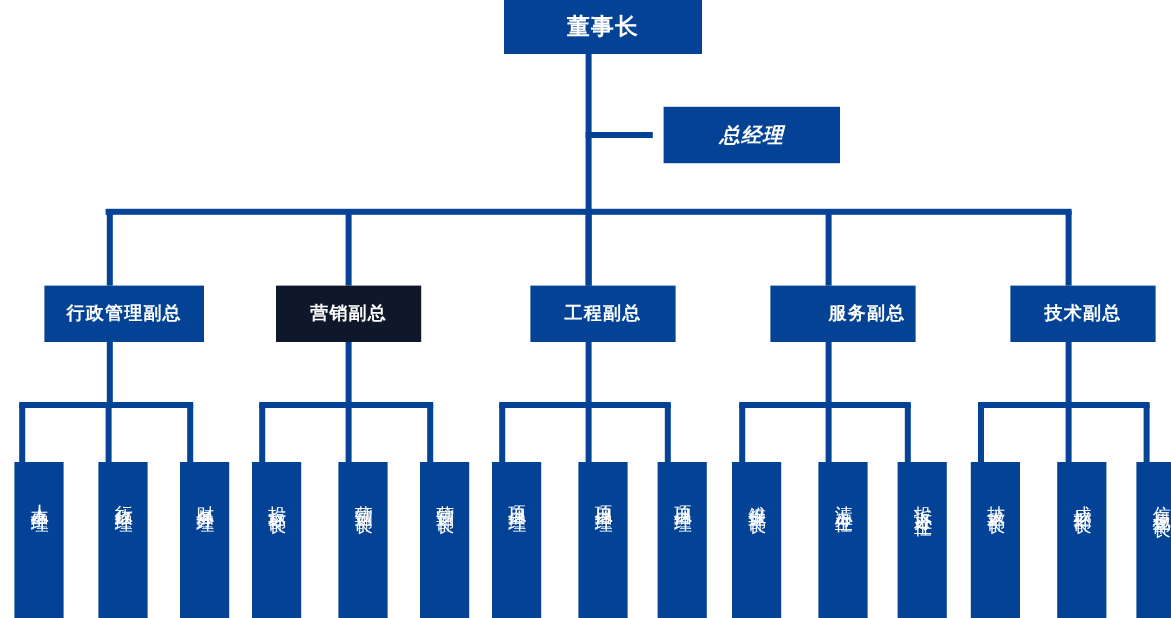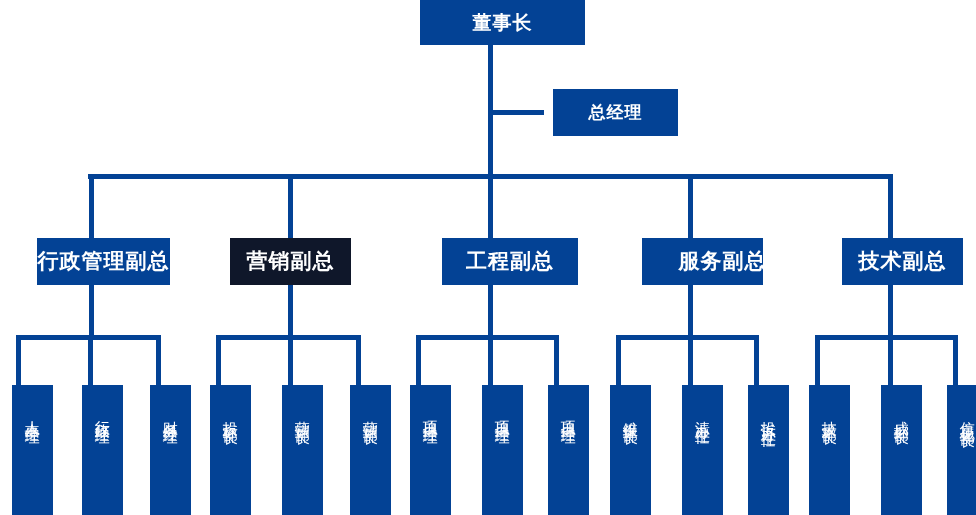--- a/index.html
+++ b/index.html
@@ -39,21 +39,21 @@
     letter-spacing: 1px;
     line-height: 1.15;
     text-align: center;
     white-space: nowrap;
   }
   
   .node.root .node-label { font-size: 19px; }
   
   .node.gm .node-label { font-size: 17px; }
   
-  .node.vp .node-label { font-size: 21px; }
+  .node.vp .node-label { font-size: 15px; }
   
   .node.leaf {
     align-items: flex-start;
     justify-content: center;
     padding-top: 24px;
   }
   .node.leaf .node-label {
     font-size: 15px;
     font-weight: normal;
     writing-mode: vertical-rl;
@@ -95,21 +95,21 @@
     <div class="line" style="left: 753.5px; top: 337px; width: 5px; height: 48px; background: rgb(3, 66, 149);"></div>
     <div class="line" style="left: 888px; top: 176px; width: 5px; height: 62px; background: rgb(3, 66, 149);"></div>
     <div class="line" style="left: 814.5px; top: 334.5px; width: 143px; height: 5px; background: rgb(3, 66, 149);"></div>
     <div class="line" style="left: 888px; top: 285px; width: 5px; height: 52px; background: rgb(3, 66, 149);"></div>
     <div class="line" style="left: 814.5px; top: 337px; width: 5px; height: 48px; background: rgb(3, 66, 149);"></div>
     <div class="line" style="left: 887.5px; top: 337px; width: 5px; height: 48px; background: rgb(3, 66, 149);"></div>
     <div class="line" style="left: 952.5px; top: 337px; width: 5px; height: 48px; background: rgb(3, 66, 149);"></div>
     <div class="node root" style="left: 408px; top: 0px; width: 165px; height: 45px; background: rgb(3, 66, 149);">
       <span class="node-label">董事长</span>
     </div>
-    <div class="node gm" style="left: 541px; top: 89px; width: 125px; height: 47px; background: rgb(3, 66, 149);">
+    <div class="node gm" style="left: 541px; top: 89px; width: 147px; height: 47px; background: rgb(3, 66, 149); font-style: italic;">
       <span class="node-label">总经理</span>
     </div>
     <div class="node vp" style="left: 25px; top: 238px; width: 133px; height: 47px; background: rgb(3, 66, 149);">
       <span class="node-label">行政管理副总</span>
     </div>
     <div class="node leaf" style="left: 0px; top: 385px; width: 41px; height: 130px; background: rgb(3, 66, 149);">
       <span class="node-label">人事经理</span>
     </div>
     <div class="node leaf" style="left: 70px; top: 385px; width: 41px; height: 130px; background: rgb(3, 66, 149);">
       <span class="node-label">行政经理</span>
@@ -122,21 +122,21 @@
     </div>
     <div class="node leaf" style="left: 198px; top: 385px; width: 41px; height: 130px; background: rgb(3, 66, 149);">
       <span class="node-label">投标部长</span>
     </div>
     <div class="node leaf" style="left: 270px; top: 385px; width: 41px; height: 130px; background: rgb(3, 66, 149);">
       <span class="node-label">营销部长</span>
     </div>
     <div class="node leaf" style="left: 338px; top: 385px; width: 41px; height: 130px; background: rgb(3, 66, 149);">
       <span class="node-label">营销部长</span>
     </div>
-    <div class="node vp" style="left: 430px; top: 238px; width: 136px; height: 47px; background: rgb(3, 66, 149);">
+    <div class="node vp" style="left: 430px; top: 238px; width: 121px; height: 47px; background: rgb(3, 66, 149);">
       <span class="node-label">工程副总</span>
     </div>
     <div class="node leaf" style="left: 398px; top: 385px; width: 41px; height: 130px; background: rgb(3, 66, 149);">
       <span class="node-label">项目经理</span>
     </div>
     <div class="node leaf" style="left: 470px; top: 385px; width: 41px; height: 130px; background: rgb(3, 66, 149);">
       <span class="node-label">项目经理</span>
     </div>
     <div class="node leaf" style="left: 536px; top: 385px; width: 41px; height: 130px; background: rgb(3, 66, 149);">
       <span class="node-label">项目经理</span>

